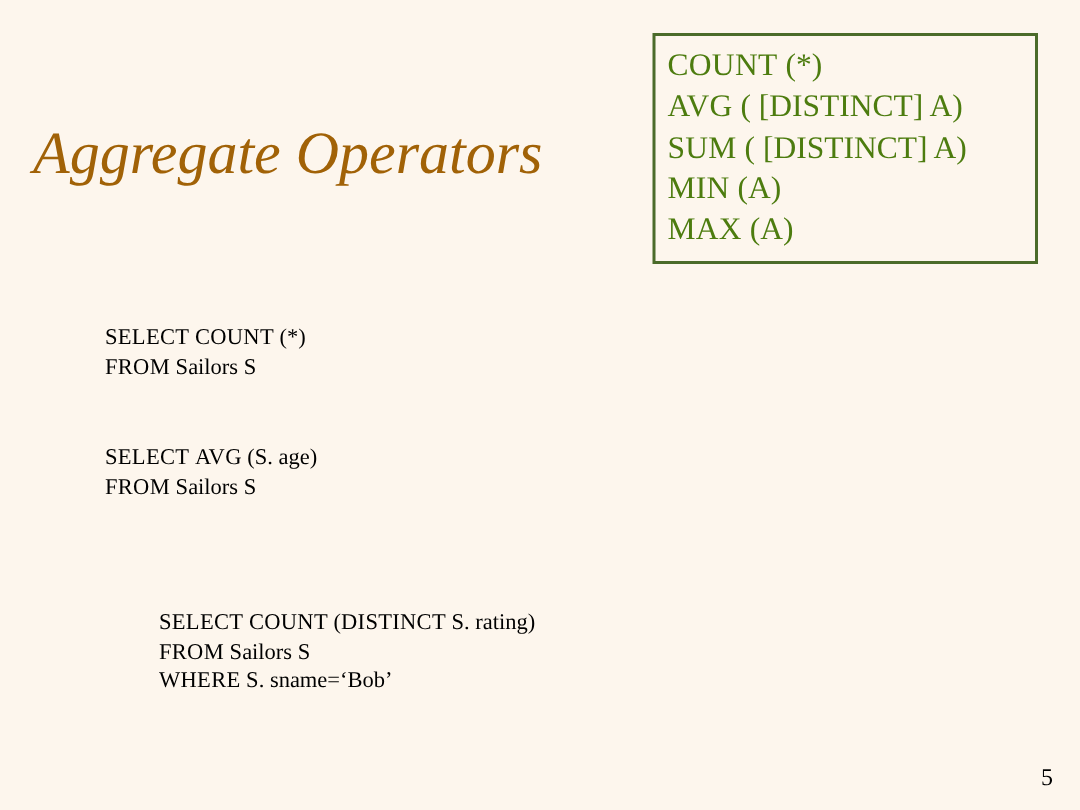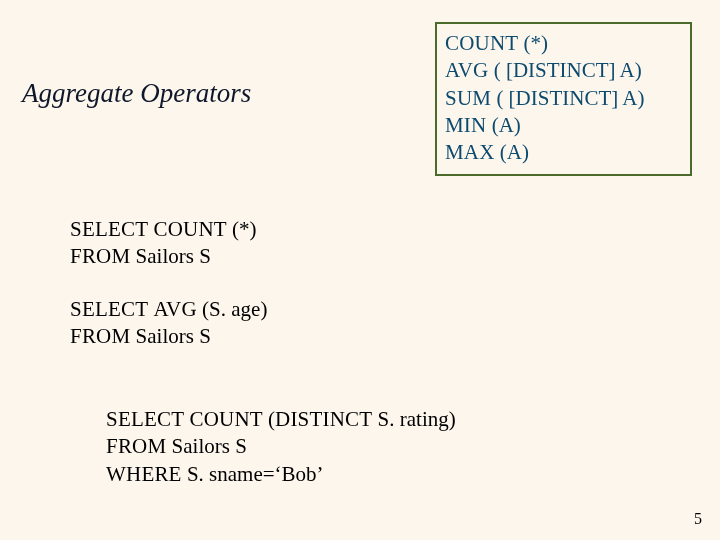--- a/index.html
+++ b/index.html
@@ -9,41 +9,41 @@
       background: #fdf6ed;
       font-family: "Times New Roman", Times, serif;
       color: #000;
       position: relative;
       overflow: hidden;
     }
     .title {
       position: absolute;
       left: 22px;
       top: 78px;
-      font-size: 27px;
+      font-size: 40px;
       font-style: italic;
-      color: #0f172a;
+      color: #a16207;
       white-space: nowrap;
     }
     .agg-box {
       position: absolute;
       left: 435px;
       top: 22px;
       width: 257px;
       border: 2px solid #4b6b2a;
       padding: 6px 8px 8px 8px;
       font-size: 21px;
       line-height: 1.3;
-      color: #0c4a6e;
+      color: #4d7c0f;
     }
     .agg-box .row { white-space: nowrap; }
     .sc { font-variant: small-caps; letter-spacing: 0.2px; }
     .query-block {
       position: absolute;
-      font-size: 21px;
+      font-size: 15px;
       line-height: 1.3;
       color: #000;
     }
     .q1 { left: 70px; top: 216px; }
     .q2 { left: 70px; top: 296px; }
     .q3 { left: 106px; top: 406px; }
     .kw { font-variant: small-caps; letter-spacing: 0.2px; }
     .page-number {
       position: absolute;
       right: 18px;

